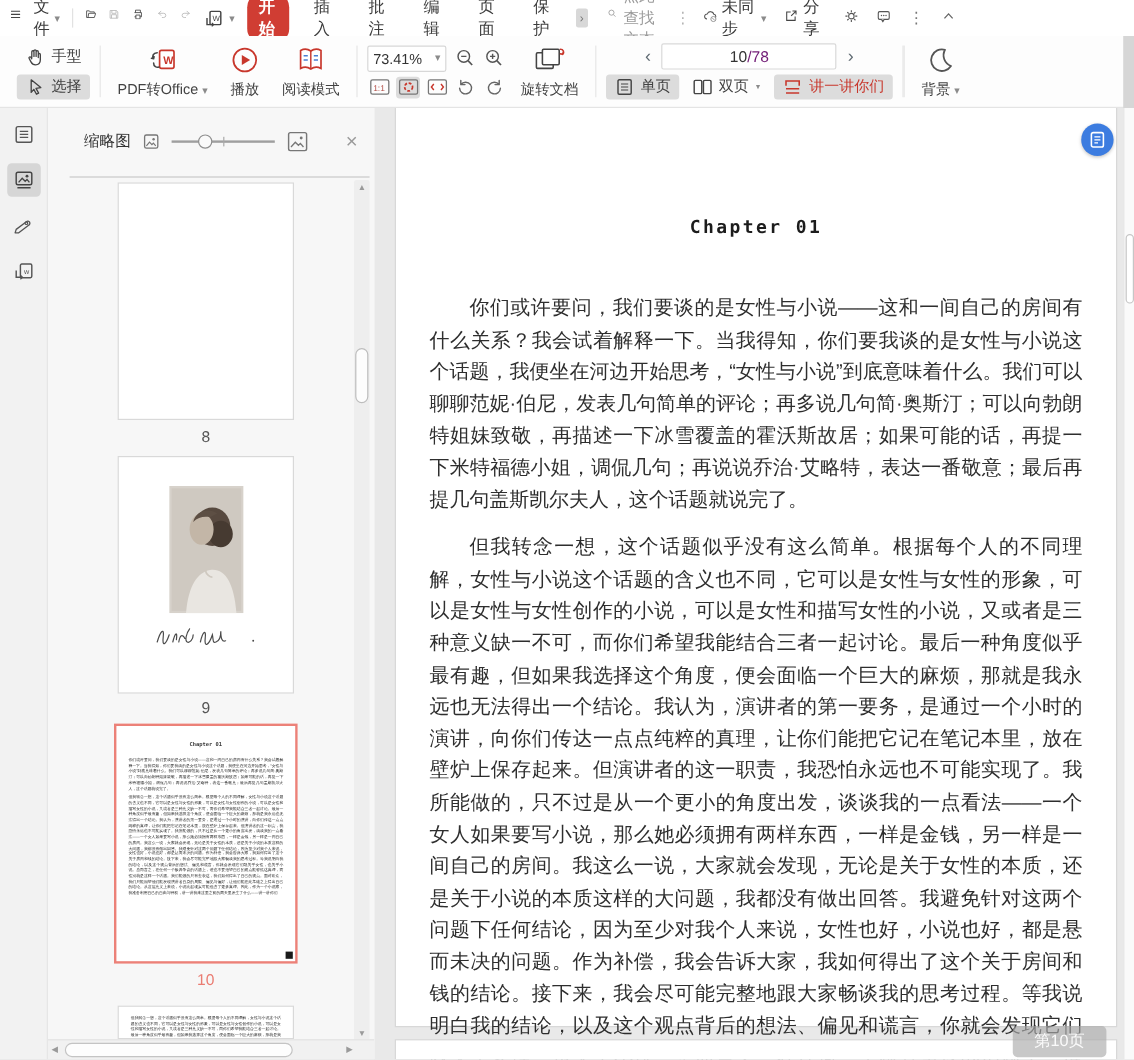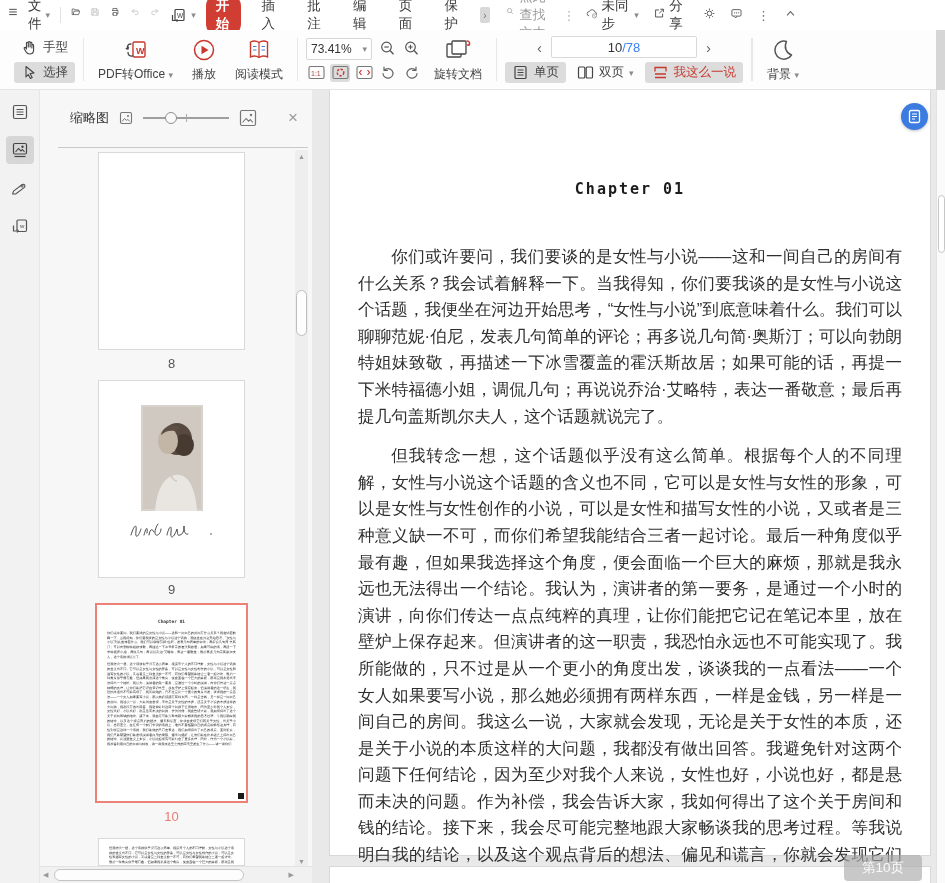--- a/index.html
+++ b/index.html
@@ -35,21 +35,21 @@
   .hbtn.sel { background:#dcdcdc; }
   .combo { width:66px; height:22px; border:1px solid #d7d7d7; border-radius:2px; background:#fff;
            display:flex; align-items:center; justify-content:space-between; padding:0 4px; font-size:12px; color:#333;text-align:right; }
   .miniicons { display:flex; align-items:center; gap:4px; }
   .mini { width:20px; height:18px; display:flex; align-items:center; justify-content:center;
           border-radius:3px; font-size:12px; color:#666; }
   .mini.sel { background:#dcdcdc; }
   .pagenav { display:flex; align-items:center; gap:6px; }
   .pagebox { width:146px; height:22px; background:#fff; border:1px solid #d9d9d9; border-radius:2px;
              display:flex; align-items:center; justify-content:center; font-size:13px; }
-  .pagebox .cur { color:#333; } .pagebox .tot { color:#3b82f6; }
+  .pagebox .cur { color:#333; } .pagebox .tot { color:#701a75; }
   .chev { color:#5f6a72; font-size:15px; padding:0 3px; }
   .red { color:#c8372c; }
   .collapse-strip { position:absolute; right:0; top:30px; width:9px; height:60px; background:#d6d6d6; }
 
   
   .rail { position:absolute; left:0; top:90px; width:40px; height:793px; background:#f2f2f2;
           border-right:1px solid #e6e6e6; display:flex; flex-direction:column; align-items:center;
           padding-top:8px; gap:10px; }
   .rail-btn { width:28px; height:28px; border-radius:4px; display:flex; align-items:center; justify-content:center; }
   .rail-btn.sel { background:#d6d6d6; }
@@ -345,21 +345,21 @@
 
     <div class="rgroup stackcol">
       <div class="pagenav">
         <span class="chev">‹</span>
         <span class="pagebox">
           <span class="cur">10</span>
             <span class="tot">/78</span>
         </span>
         <span class="chev">›</span>
       </div>
-      <div style="display:flex; gap:4px;">
+      <div style="display:flex; gap:4px;font-family:Liberation Mono, monospace;">
         <span class="hbtn sel">
           <span class="icon16">
             <svg viewBox="0 0 17 17">
                 <rect x="3" y="2.5" width="11" height="12" rx="1" stroke="#444" stroke-width="1.2" fill="none"></rect>
                 <path d="M5.5 6h6M5.5 8.5h6M5.5 11h6" stroke="#444" stroke-width="1"></path>
               </svg>
           </span>
           <span>单页</span>
         </span>
         <span class="hbtn">
@@ -372,21 +372,21 @@
           <span>双页</span>
           <span class="caret">▾</span>
         </span>
         <span class="hbtn sel">
           <span class="icon16">
             <svg viewBox="0 0 17 17">
                 <path d="M3 7.5V3.5h11v4" stroke="#c8372c" stroke-width="1.3" fill="none"></path>
                 <path d="M3 10h11M3 13.5h11" stroke="#c8372c" stroke-width="1.3"></path>
               </svg>
           </span>
-          <span class="red">我这么一说</span>
+          <span class="red">讲一讲你们</span>
         </span>
       </div>
     </div>
     <div class="rdiv"></div>
 
     <div class="rdiv"></div>
 
     <div class="rgroup">
       <span class="vbtn">
         <span>

